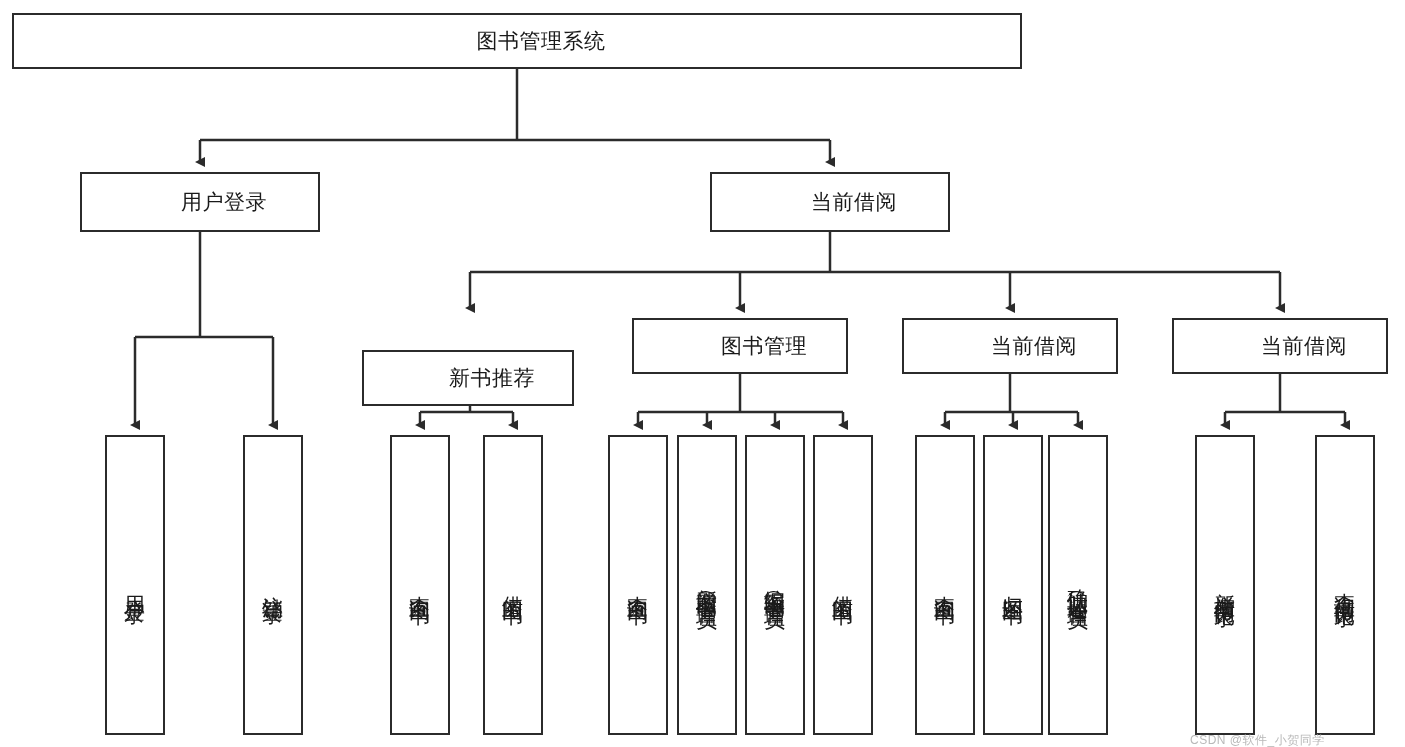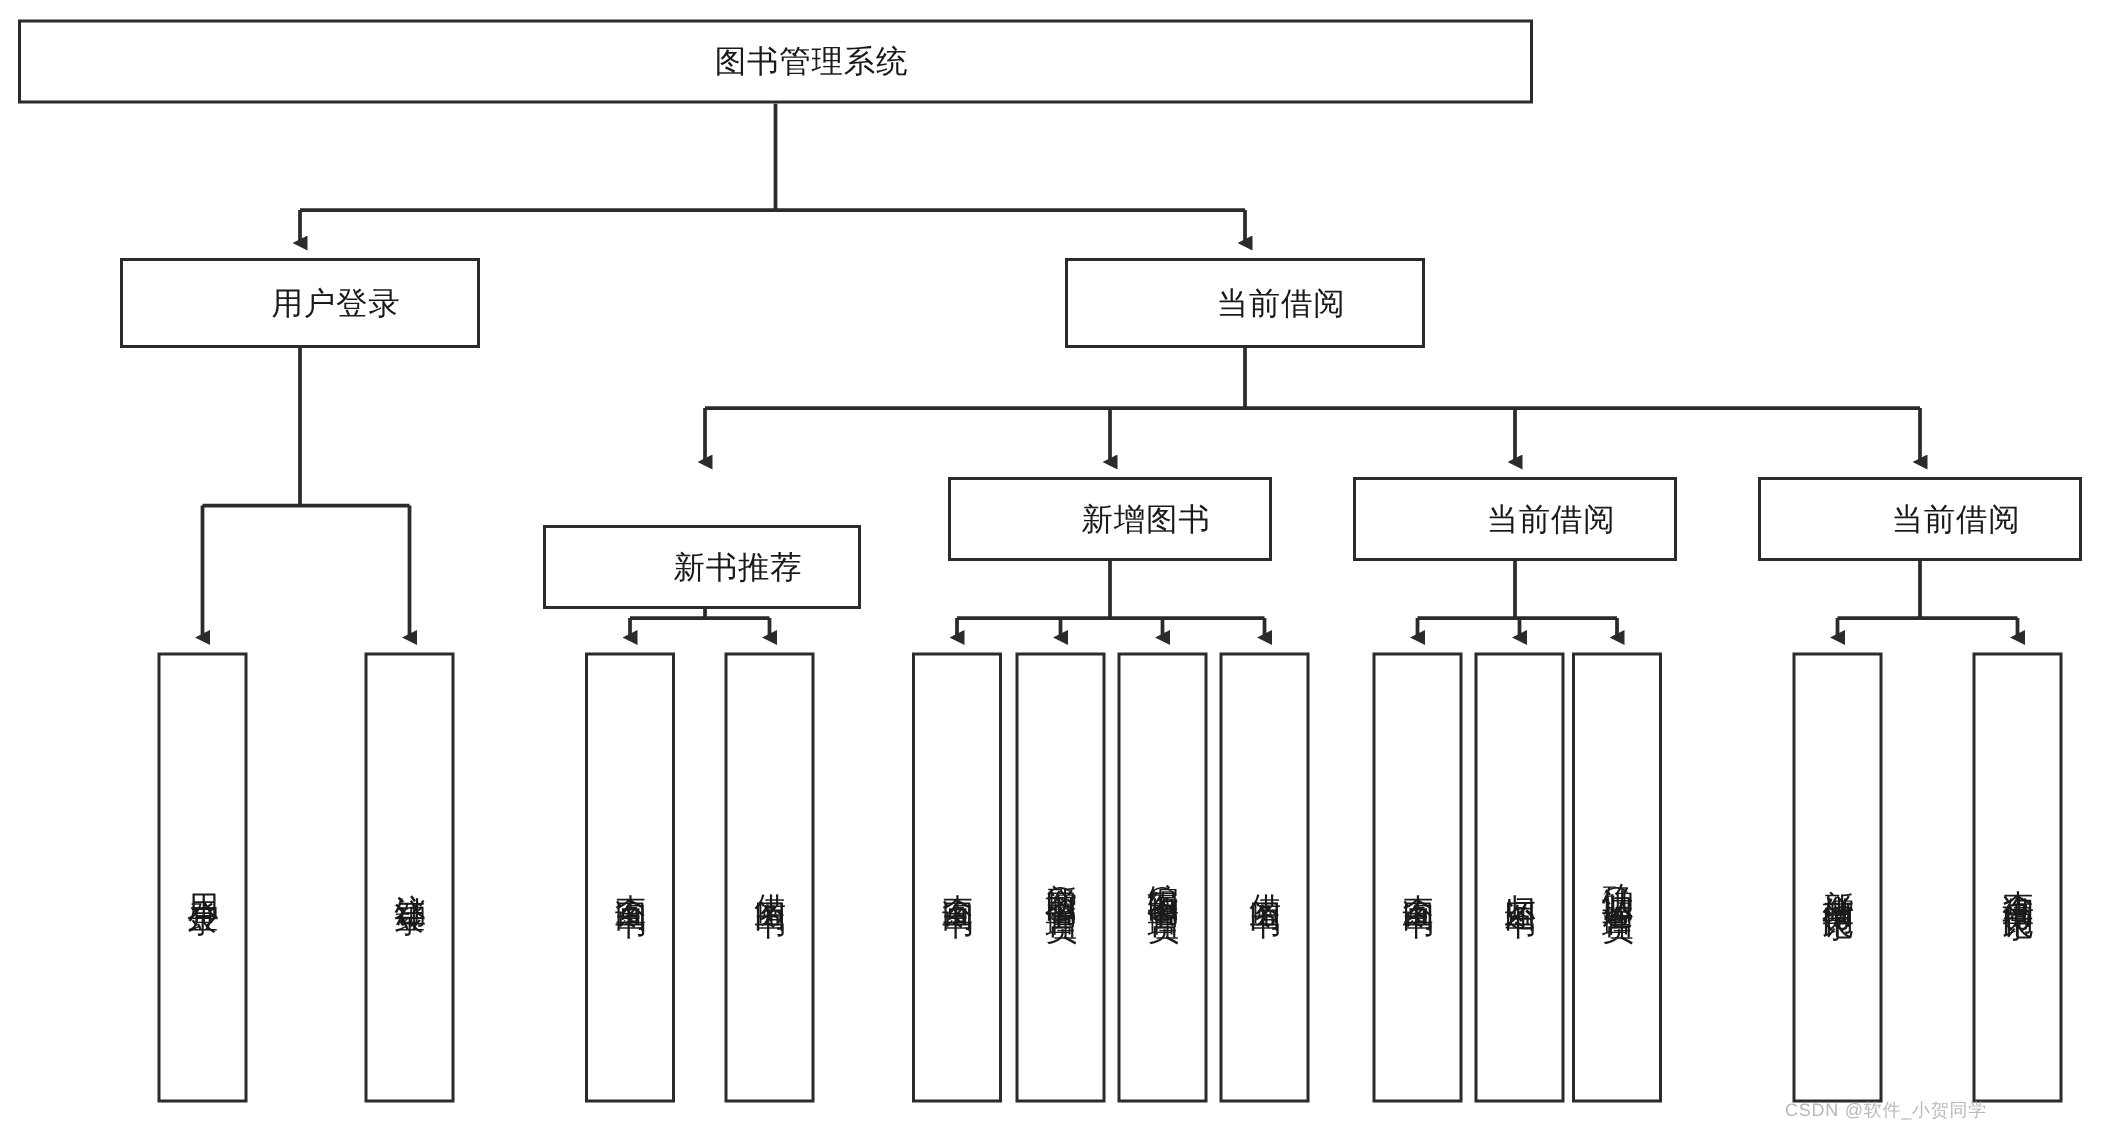--- a/index.html
+++ b/index.html
@@ -118,21 +118,21 @@
       <div class="node horizontal" style="left: 80px; top: 172px; width: 240px; height: 60px;">
         <span class="htext">用户登录</span>
       </div>
       <div class="node horizontal" style="left: 710px; top: 172px; width: 240px; height: 60px;">
         <span class="htext">当前借阅</span>
       </div>
       <div class="node horizontal" style="left: 362px; top: 318px; width: 212px; height: 56px; margin-top: 32px;">
         <span class="htext">新书推荐</span>
       </div>
       <div class="node horizontal" style="left: 632px; top: 318px; width: 216px; height: 56px;">
-        <span class="htext">新增图书</span>
+        <span class="htext">图书管理</span>
       </div>
       <div class="node horizontal" style="left: 902px; top: 318px; width: 216px; height: 56px;">
         <span class="htext">当前借阅</span>
       </div>
       <div class="node horizontal" style="left: 1172px; top: 318px; width: 216px; height: 56px;">
         <span class="htext">当前借阅</span>
       </div>
       <div class="node vertical" style="left: 105px; top: 435px; width: 60px; height: 300px;">
         <span class="vtext">用户登录</span>
       </div>

